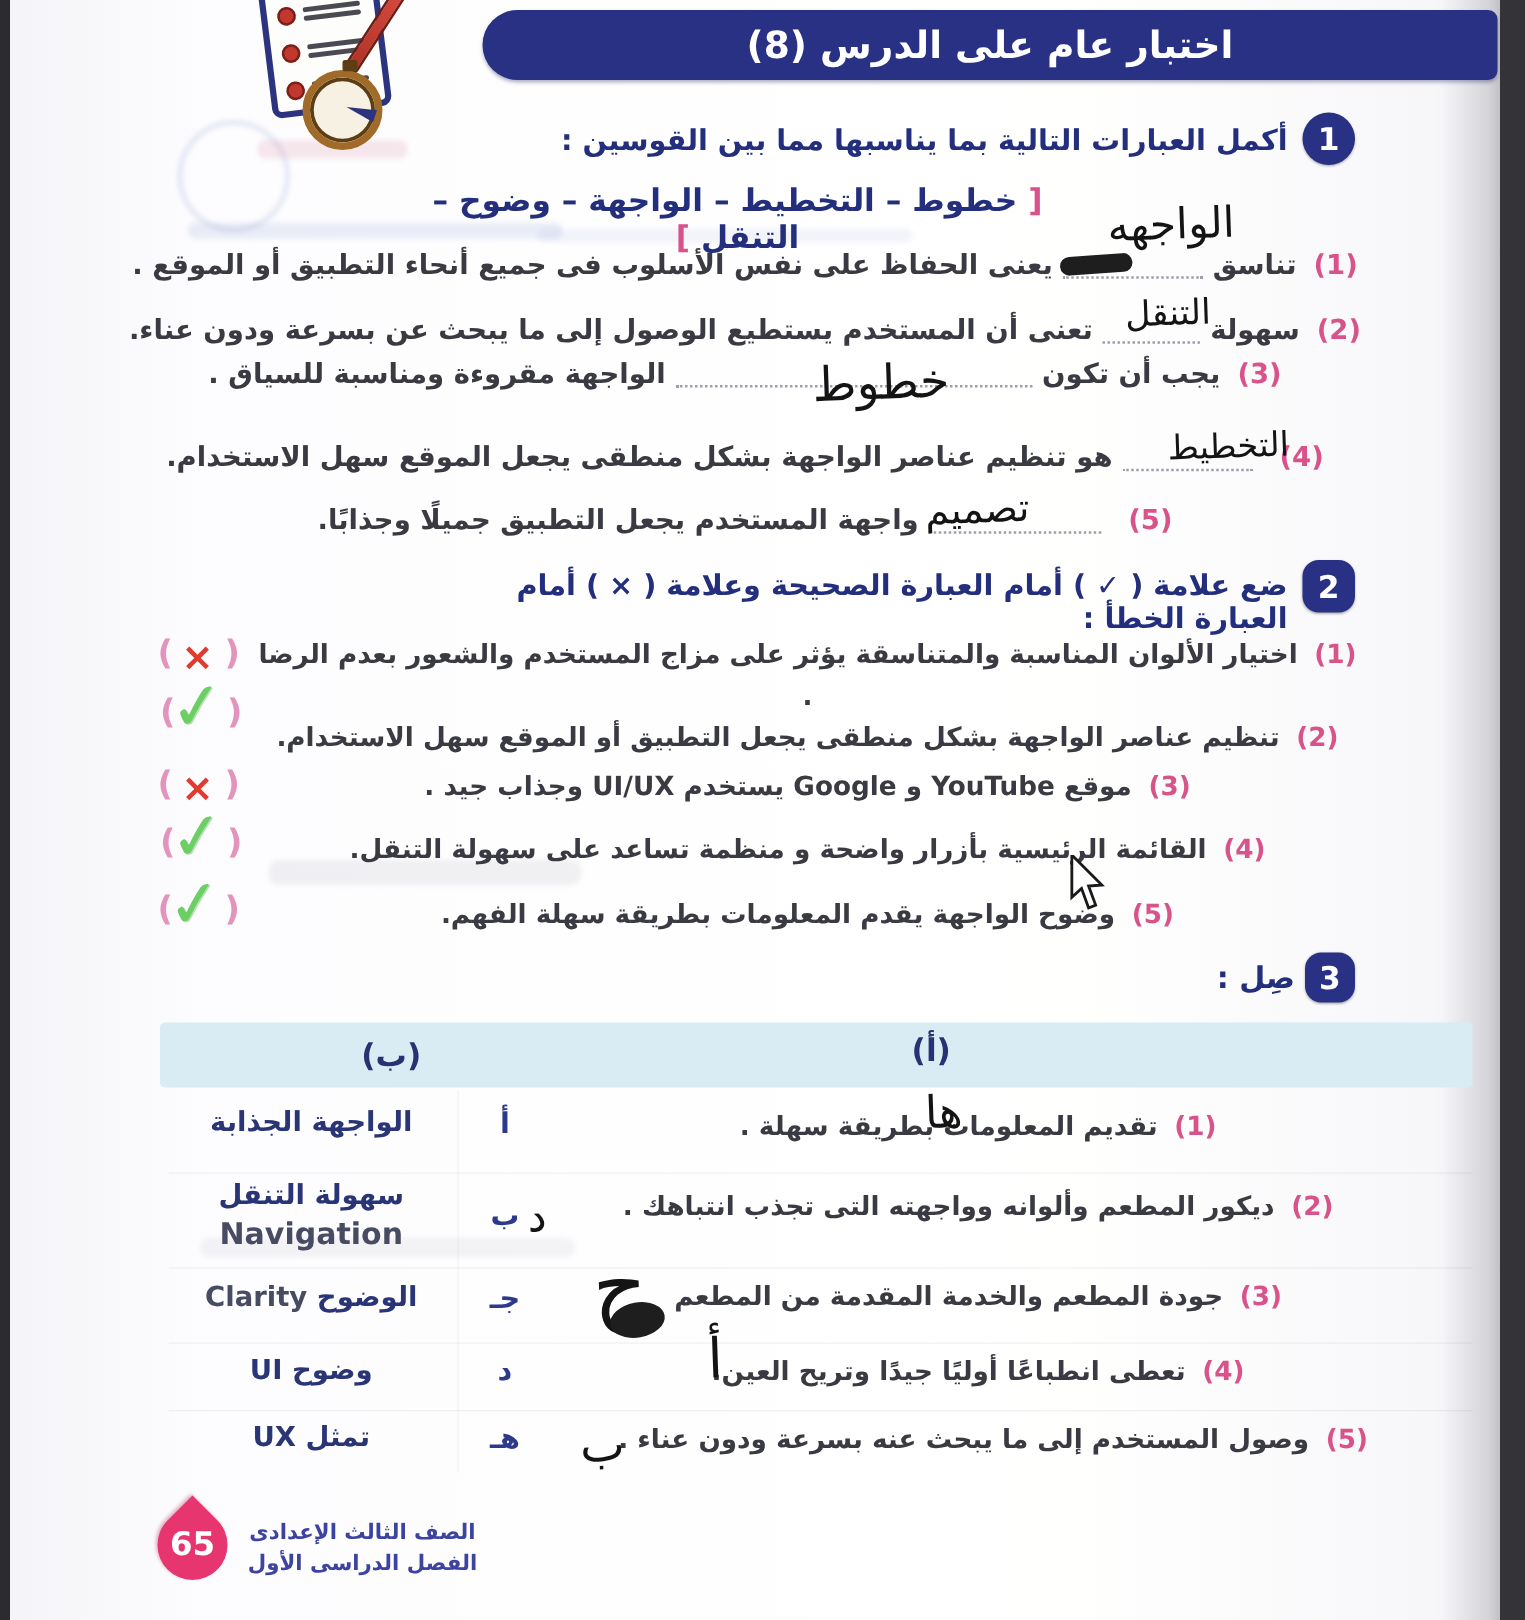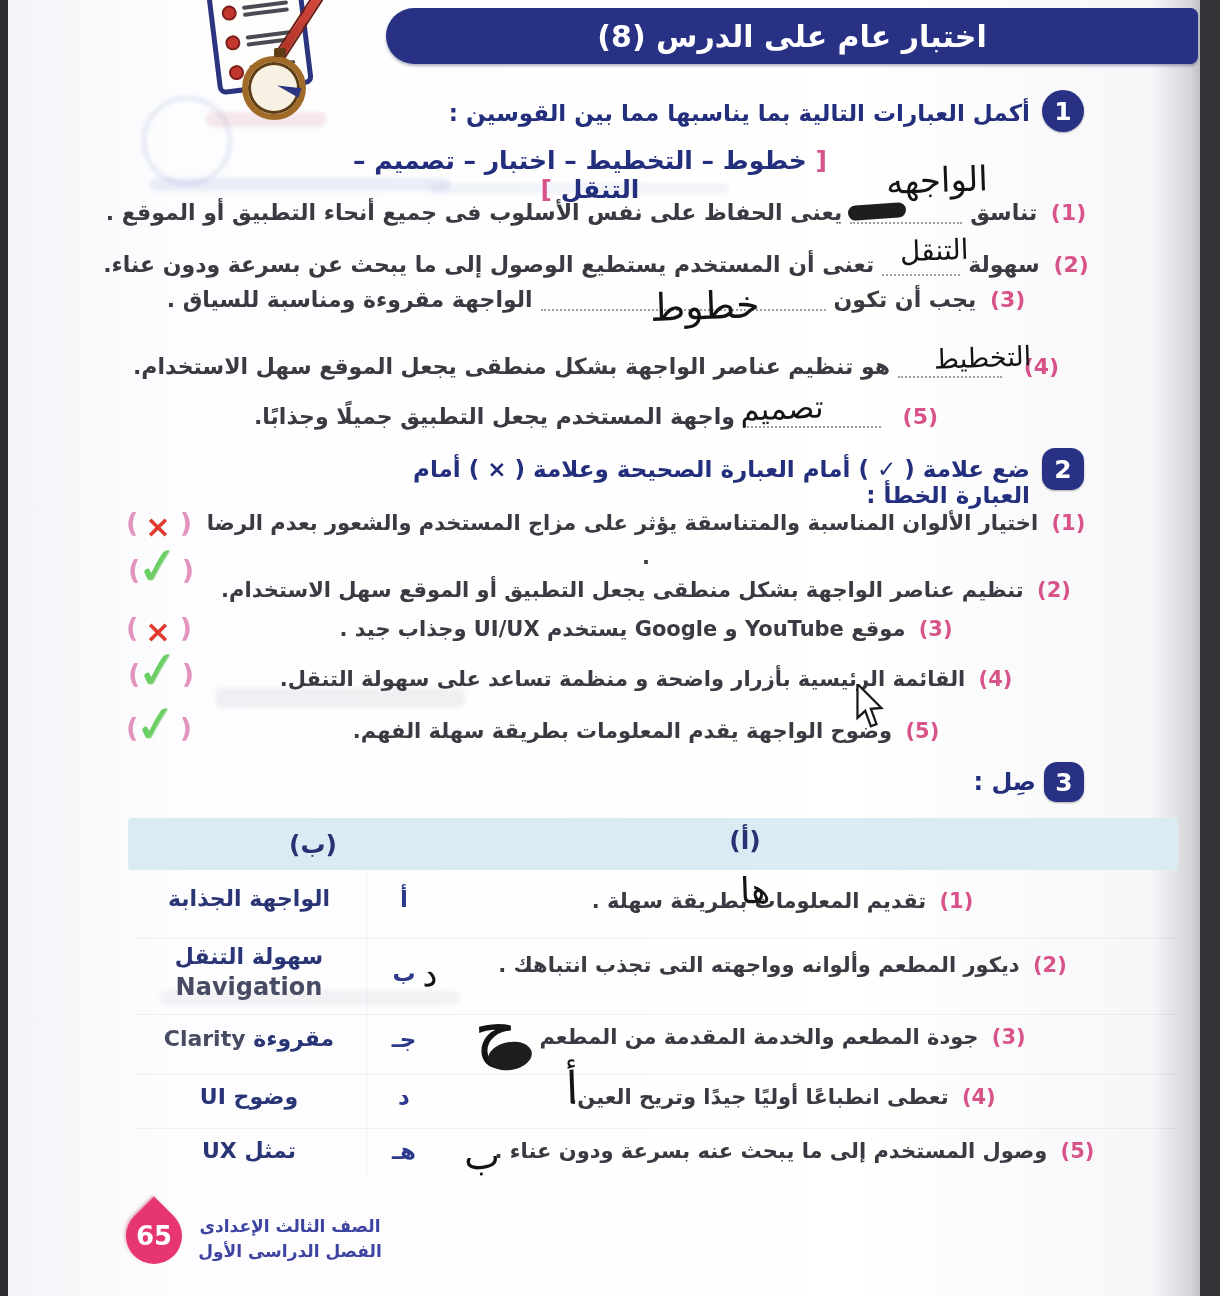--- a/index.html
+++ b/index.html
@@ -122,21 +122,21 @@
     <span>اختبار عام على الدرس (8)</span>
   </div>
 
   <div class="badge round" style="left:1042px;top:90px;">
     <span>1</span>
   </div>
   <div class="prompt" style="left:380px;top:100px;width:650px;">أكمل العبارات التالية بما يناسبها مما بين القوسين :</div>
 
   <div class="prompt" style="left:330px;top:146px;width:520px;text-align:center;font-size:25px;">
     <span style="color:#d8538a;">[</span>
-    <span>خطوط  –  التخطيط  –  اختبار  –  تصميم  –  التنقل</span>
+    <span>خطوط  –  التخطيط  –  الواجهة  –  وضوح  –  التنقل</span>
     <span style="color:#d8538a;">]</span>
   </div>
 
   <div class="stmt" style="left:100px;top:196px;width:992px;">
     <span class="num">(1)</span>
     <span>تناسق</span><span class="blank b1"></span><span>يعنى الحفاظ على نفس الأسلوب فى جميع أنحاء التطبيق أو الموقع .</span>
   </div>
   <div class="stmt" style="left:100px;top:248px;width:992px;">
     <span class="num">(2)</span>
     <span>سهولة</span><span class="blank b2"></span><span>تعنى أن المستخدم يستطيع الوصول إلى ما يبحث عن بسرعة ودون عناء.</span>
@@ -256,21 +256,21 @@
   <div class="letter" style="left:384px;top:1138px;">هـ</div>
 
   <div class="match" style="top:884px;">
     <span>الواجهة الجذابة</span>
   </div>
   <div class="match" style="top:942px;">
     <span>سهولة التنقل</span>
     <span class="en">Navigation</span>
   </div>
   <div class="match" style="top:1024px;">
-    <span>مقروءة</span>
+    <span>الوضوح</span>
     <span class="en-inline">Clarity</span>
   </div>
   <div class="match" style="top:1082px;">
     <span>وضوح UI</span>
   </div>
   <div class="match" style="top:1136px;">
     <span>تمثل UX</span>
   </div>
 
   <div class="hand" style="left:740px;top:870px;font-size:36px;">ها</div>

